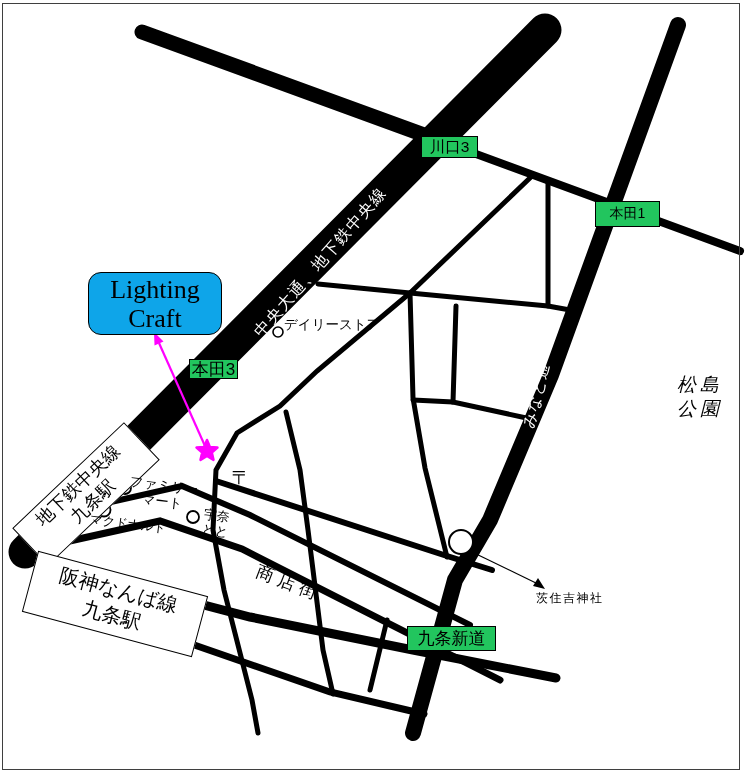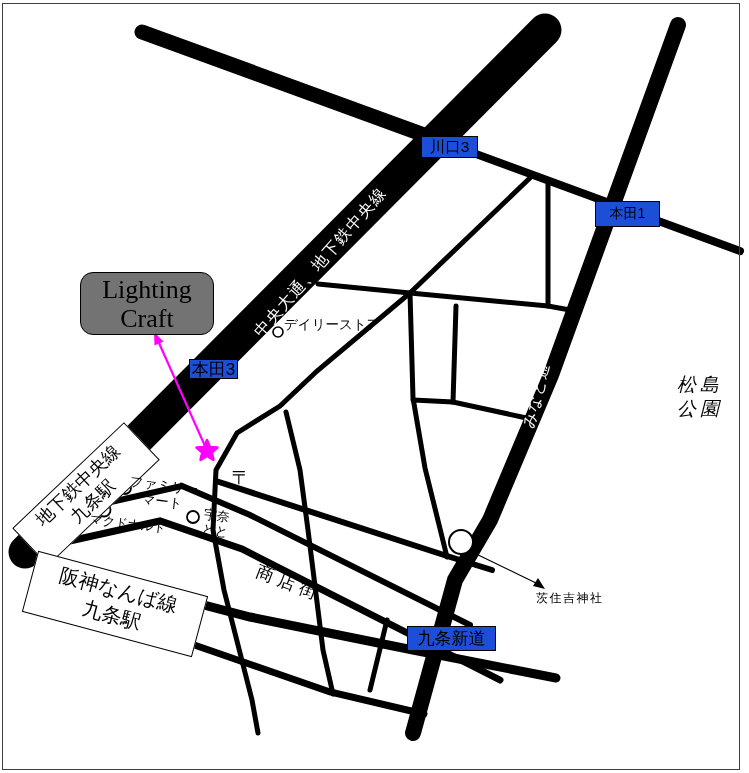--- a/index.html
+++ b/index.html
@@ -6,30 +6,30 @@
   #stage{
     position:relative;width:749px;height:773px;background:#ffffff;overflow:hidden;
     font-family:"Liberation Sans","DejaVu Sans",sans-serif;color:#000;
   }
   #frame{position:absolute;left:2px;top:3px;width:736px;height:765px;
     border:1.6px solid #3f3f3f;pointer-events:none;}
   svg{position:absolute;left:0;top:0;}
   .lbl{position:absolute;white-space:nowrap;line-height:1.15;}
   .ctr{transform:translate(-50%,-50%);}
   .boxlbl{
-    position:absolute;background:#1d4ed8;border:1.4px solid #000;
+    position:absolute;background:#22c55e;border:1.4px solid #000;
     display:flex;align-items:center;justify-content:center;white-space:nowrap;
   }
   .station{
     position:absolute;background:#fff;border:1.4px solid #000;
     text-align:center;white-space:nowrap;
   }
   #dest-box{
-    position:absolute;left:80px;top:272px;width:132px;height:61px;
-    background:#737373;border:1.6px solid #000;border-radius:13px;
+    position:absolute;left:88px;top:272px;width:132px;height:61px;
+    background:#0ea5e9;border:1.6px solid #000;border-radius:13px;
     display:flex;flex-direction:column;align-items:center;justify-content:center;
     font-family:"Liberation Serif","DejaVu Serif",serif;font-size:26px;line-height:29px;
   }
 </style>
 </head>
 <body>
 
 <div id="stage">
 
   <svg width="749" height="773" viewBox="0 0 749 773">

